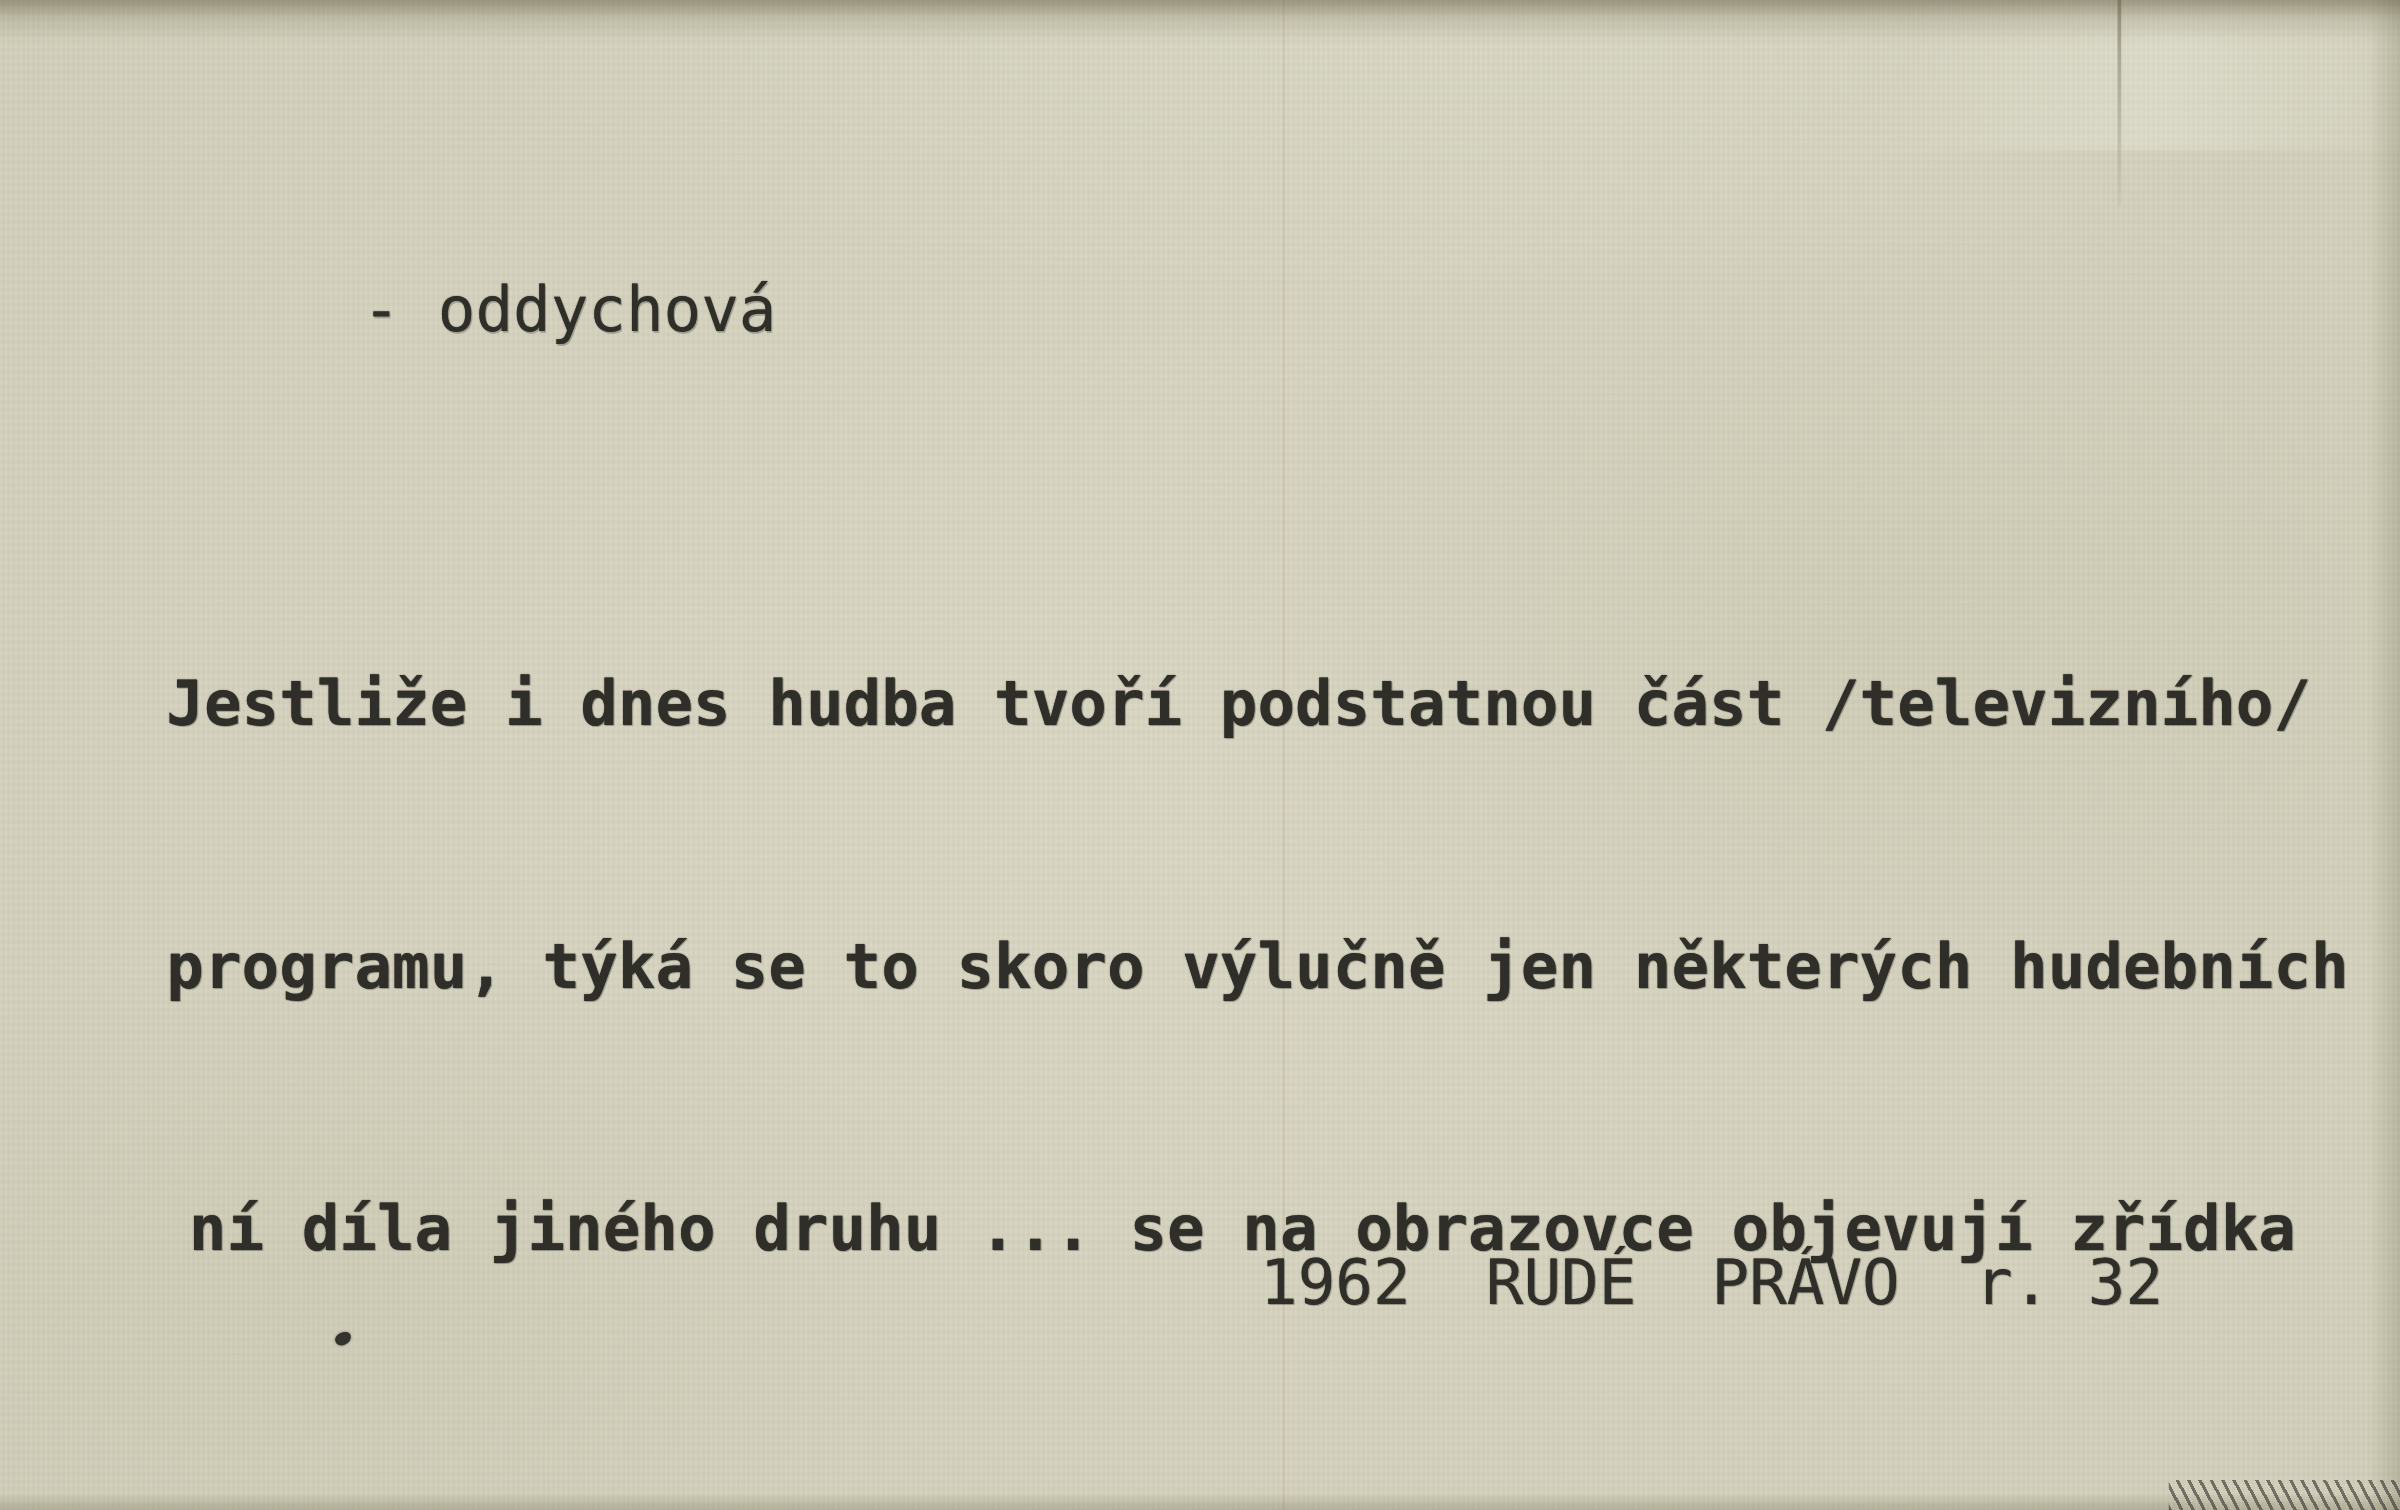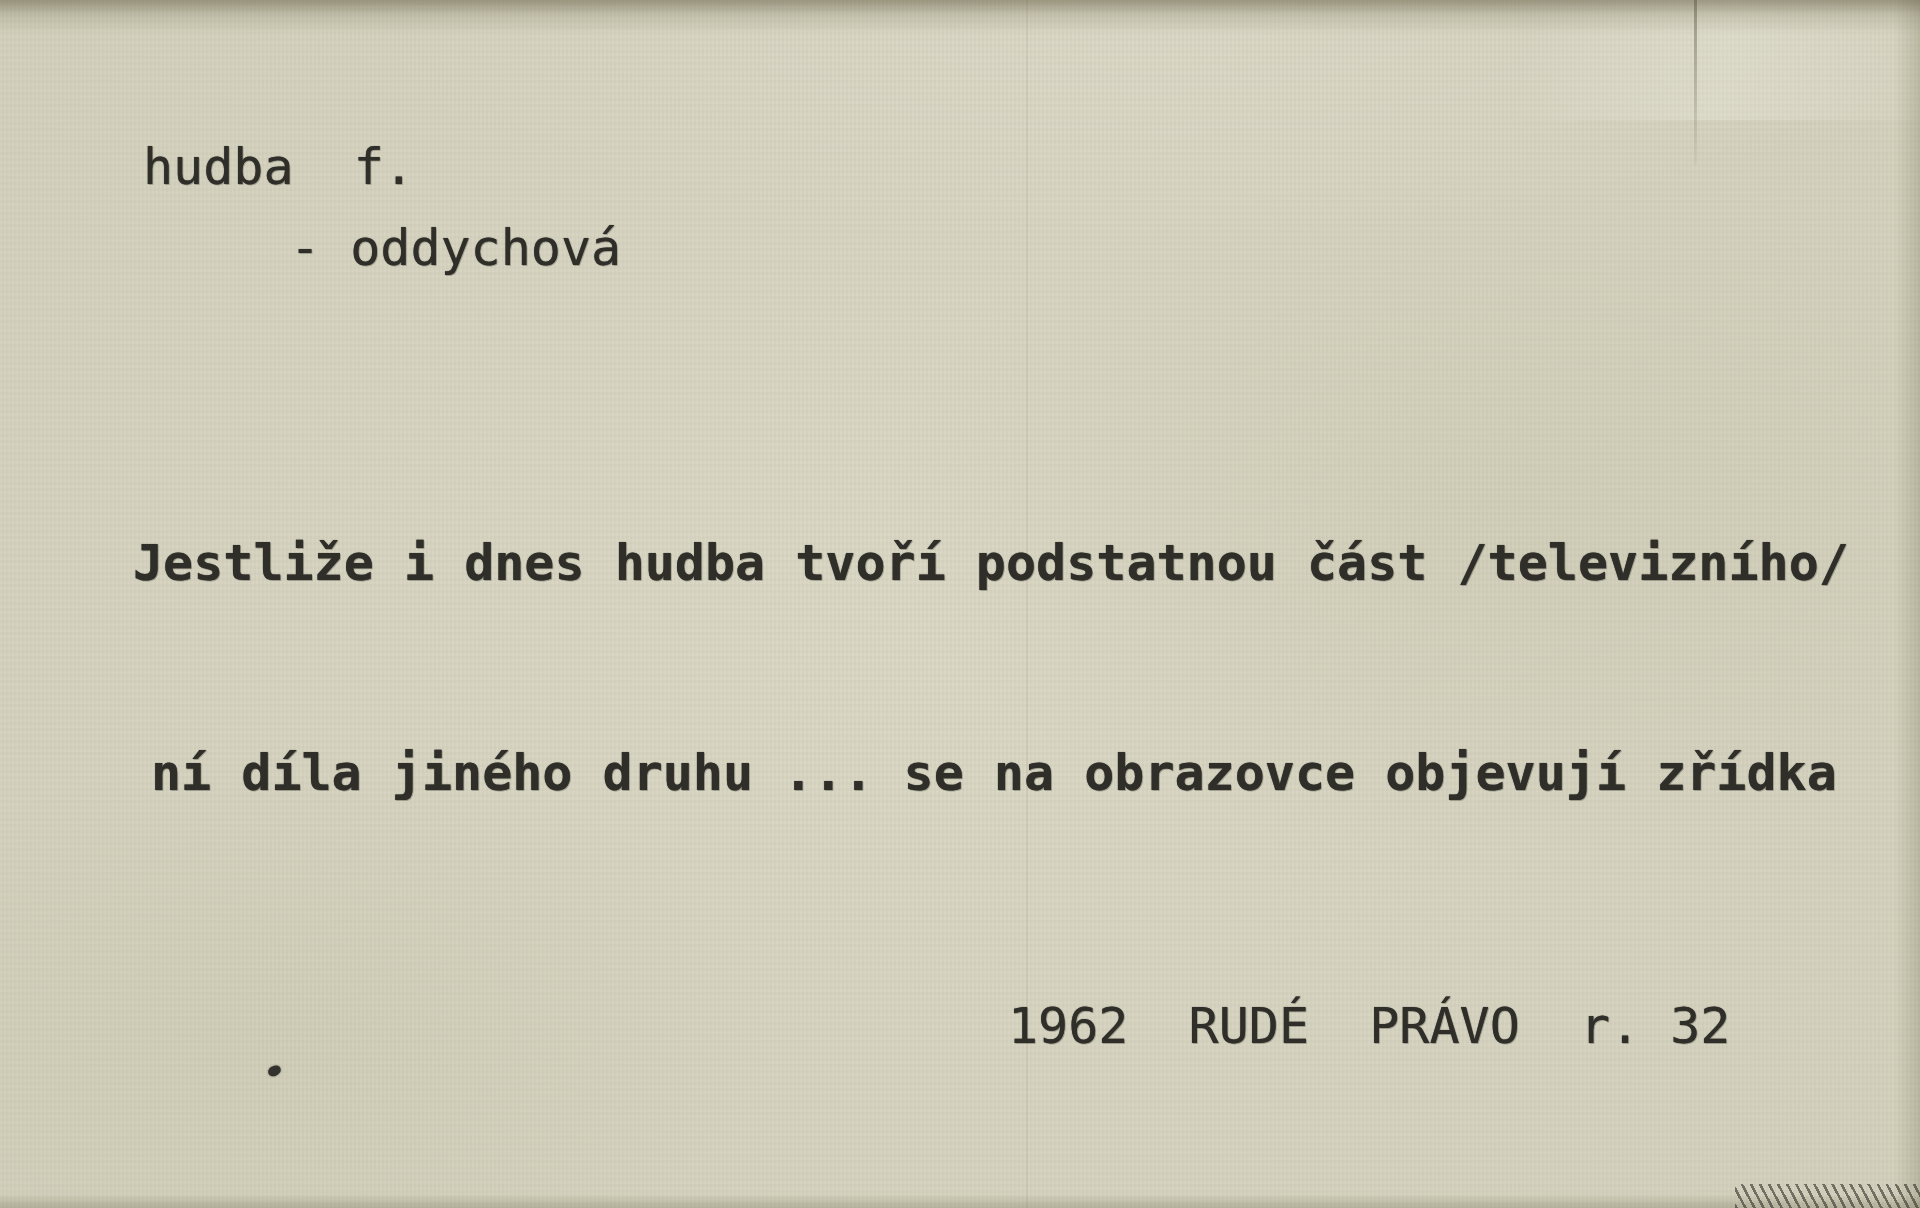--- a/index.html
+++ b/index.html
@@ -109,25 +109,25 @@
 
 <div class="scan">
 
   <div class="fold-light"></div>
   <div class="crease-center"></div>
   <div class="crease-right-top"></div>
   <div class="edge-top"></div>
   <div class="edge-bottom"></div>
   <div class="edge-right"></div>
 
-  <div class="tw headword">hudba  f.</div>
   <div class="tw subentry">- oddychová</div>
 
   <div class="tw quote">
     <div class="qline">Jestliže i dnes hudba tvoří podstatnou část /televizního/</div>
+    <div class="qline">programu, týká se to skoro výlučně jen některých hudebních</div>
     <div class="qline qline-indent">ní díla jiného druhu ... se na obrazovce objevují zřídka</div>
     
   </div>
 
   <div class="tw citation">
     <div>1962  RUDÉ  PRÁVO  r. 32</div>
     
   </div>
 
   <div class="ink-dot"></div>

